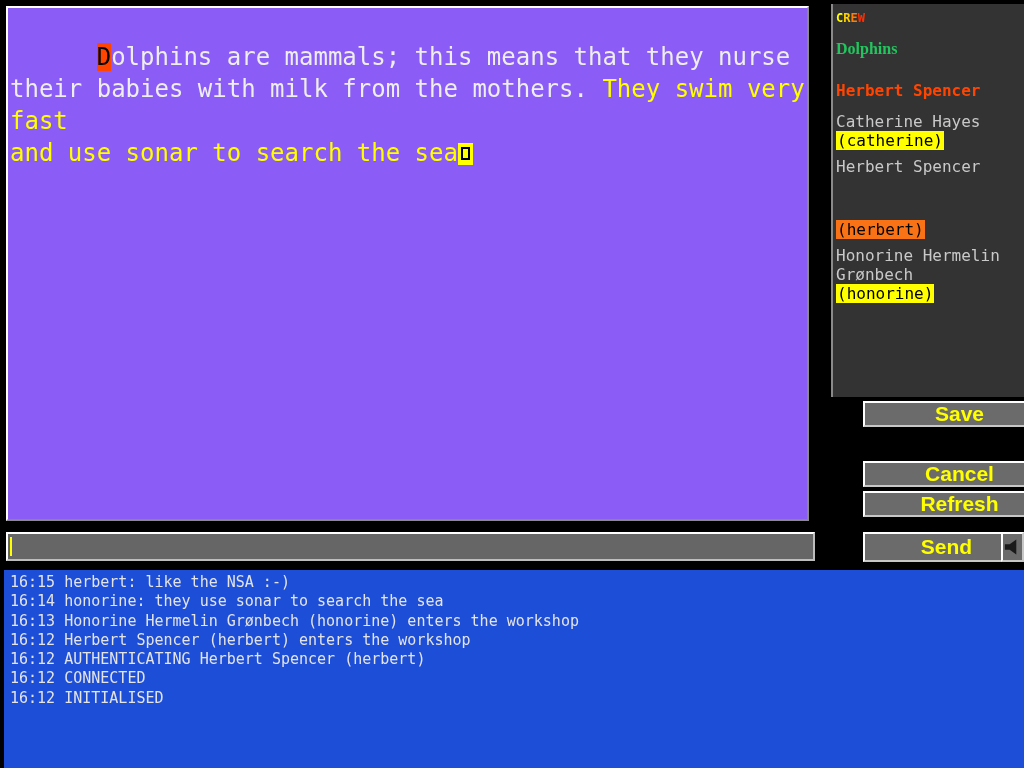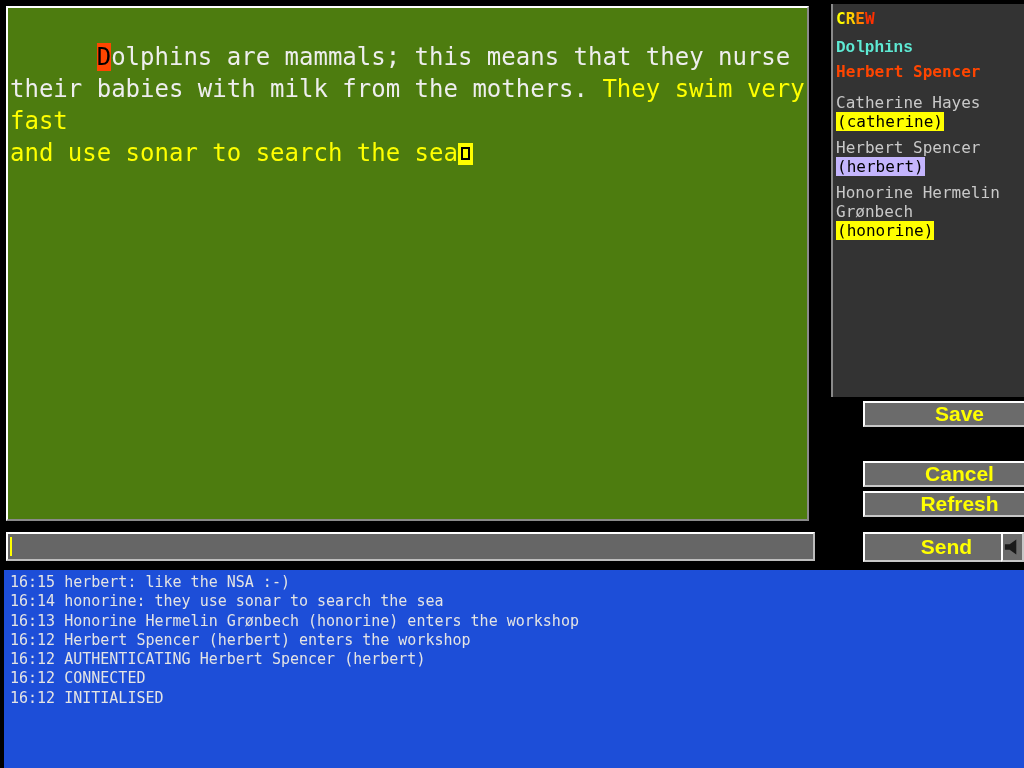--- a/index.html
+++ b/index.html
@@ -15,21 +15,21 @@
     position: relative;
     width: 1024px; height: 768px;
     background: #000000;
   }
 
   
   #editor-panel {
     position: absolute;
     left: 6px; top: 6px;
     width: 803px; height: 515px;
-    background: #4d7c0f;
+    background: #8b5cf6;
     border-top: 2px solid #ffffff;
     border-left: 2px solid #ffffff;
     border-right: 2px solid #8a8a8a;
     border-bottom: 2px solid #8a8a8a;
     overflow: hidden;
   }
   #editor-text {
     padding: 1px 0 0 2px;
     font-family: "DejaVu Sans Mono", monospace;
     font-size: 24px;
@@ -95,37 +95,37 @@
     left: 831px; top: 4px;
     width: 193px; height: 393px;
     background: #333333;
     border-left: 2px solid #8a8a8a;
     overflow: hidden;
     padding: 5px 2px 0 3px;
   }
   #crew-title {
     font-family: "DejaVu Sans Mono", monospace;
     font-weight: bold;
-    font-size: 16px;
+    font-size: 12px;
     line-height: 19px;
     letter-spacing: 0px;
     margin-bottom: 11px;
   }
   #crew-title span:nth-child(1) { color: #ffff00; }
   #crew-title span:nth-child(2) { color: #ffd000; }
   #crew-title span:nth-child(3) { color: #ff8000; }
   #crew-title span:nth-child(4) { color: #ff3000; }
 
   #crew-room {
-    font-family: Liberation Mono, monospace;
+    font-family: Liberation Serif, serif;
     font-weight: bold;
     font-size: 16px;
     line-height: 19px;
-    color: #5eead4;
-    margin-bottom: 4px;
+    color: #22c55e;
+    margin-bottom: 23px;
   }
   #crew-self {
     font-family: "DejaVu Sans Mono", monospace;
     font-weight: bold;
     font-size: 16px;
     line-height: 19px;
     color: #ff4500;
     margin-bottom: 12px;
   }
   .crew-member {
@@ -135,21 +135,21 @@
     color: #c9c9c9;
     margin-bottom: 7px;
   }
   .crew-name { display: block; }
   .crew-handle {
     display: inline-block;
     color: #000000;
     padding: 0 1px;
   }
   .hl-yellow { background: #ffff00; }
-  .hl-orange { background: #c4b5fd; }
+  .hl-orange { background: #f97316; margin-top: 44px; }
 
   
   .btn {
     position: absolute;
     background: #6b6b6b;
     border-top: 2px solid #ffffff;
     border-left: 2px solid #ffffff;
     border-right: 2px solid #c7c7c7;
     border-bottom: 2px solid #c7c7c7;
     color: #ffff00;

